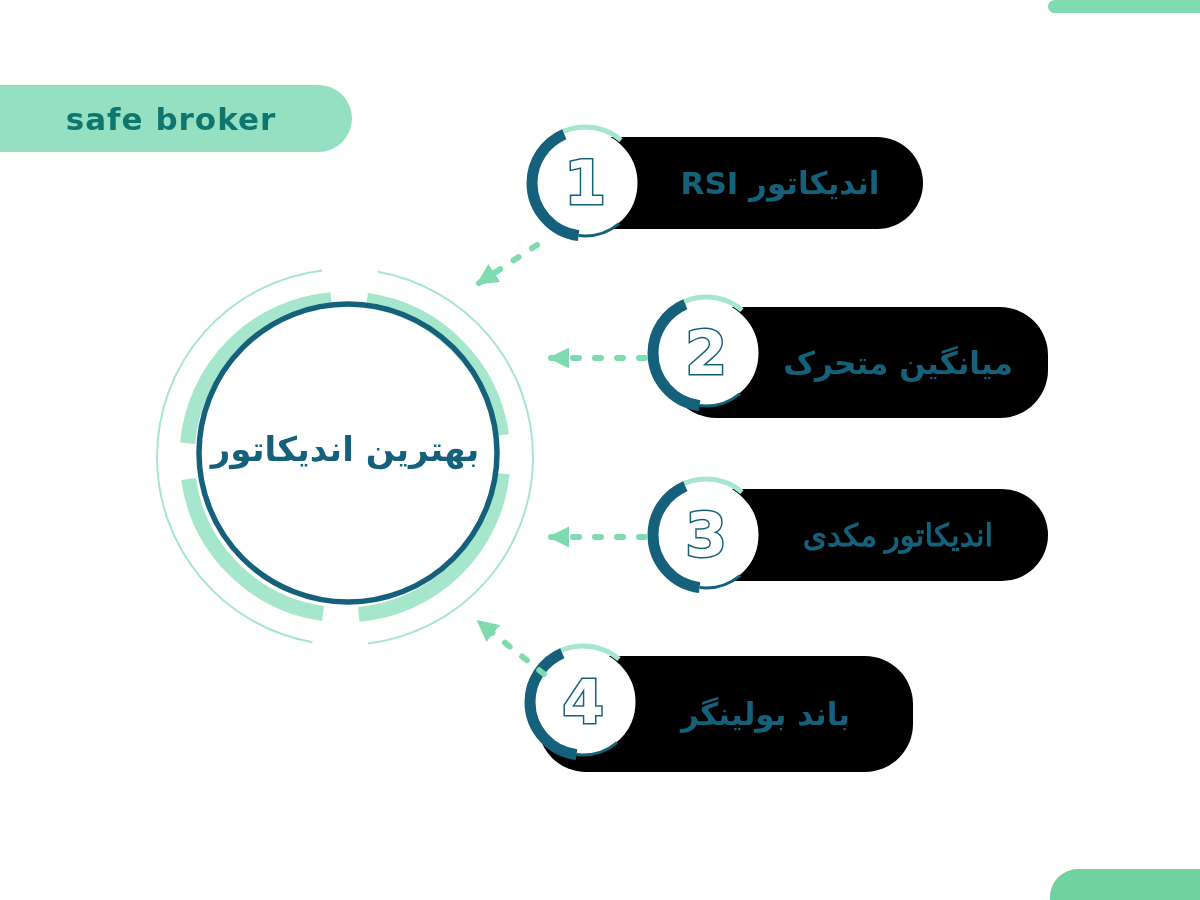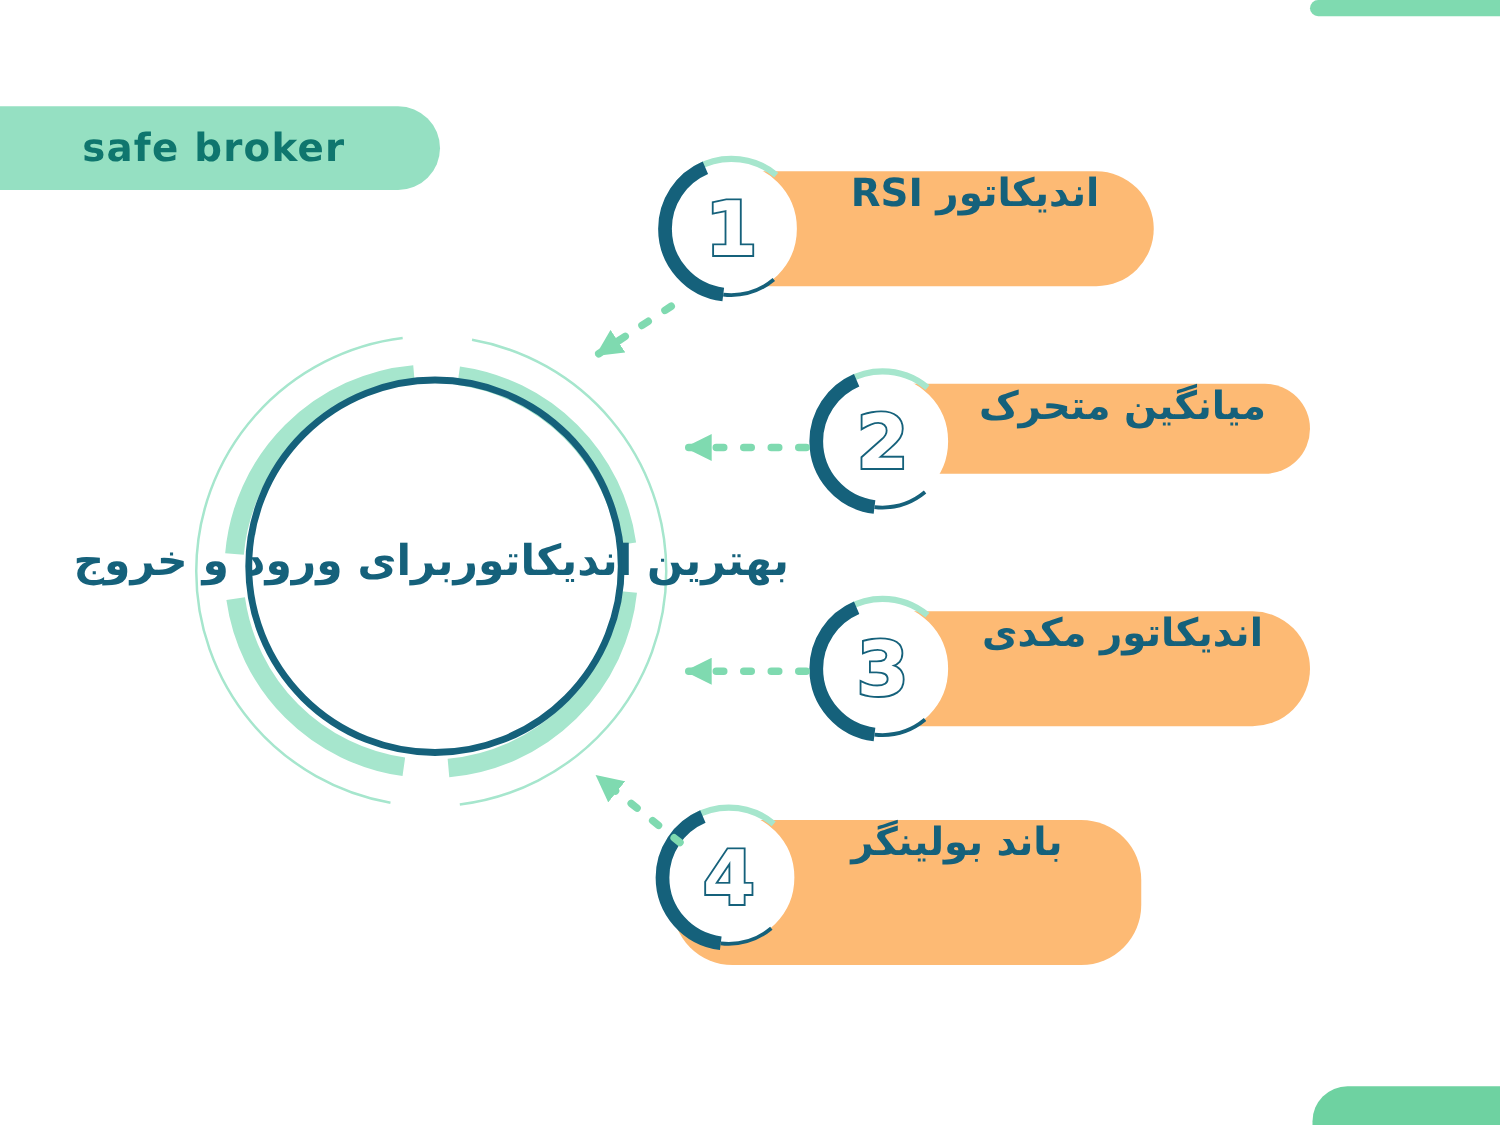--- a/index.html
+++ b/index.html
@@ -26,30 +26,30 @@
     left:1048px;top:0;width:152px;height:13px;
     background:#7FDAB0;border-radius:10px 0 0 10px;
   }
   .corner-bottom{
     left:1050px;top:869px;width:150px;height:31px;
     background:#6ED2A1;border-radius:28px 0 0 0;
   }
 
   
   .pill{
-    background:#fdba74;border-radius:48px;
-    display:flex;align-items:flex-start;justify-content:center;
+    background:#000000;border-radius:48px;
+    display:flex;align-items:center;justify-content:center;
   }
   .pill .label{
     color:#15617B;font-weight:bold;font-size:31px;
     direction:rtl;unicode-bidi:plaintext;white-space:nowrap;
   }
   #pill-1{left:557px;top:137px;width:366px;height:92px;padding-left:80px;width:286px;}
-  #pill-2{left:668px;top:307px;width:300px;height:72px;padding-left:80px;}
-  #pill-3{left:668px;top:489px;width:300px;height:92px;padding-left:80px;}
+  #pill-2{left:668px;top:307px;width:300px;height:111px;padding-left:80px;}
+  #pill-3{left:668px;top:489px;width:300px;height:92px;padding-left:80px;font-family:Liberation Serif, serif;}
   #pill-4{left:538px;top:656px;width:295px;height:116px;padding-left:80px;}
 
   .badge-circle{width:130px;height:130px;}
   #badge-1{left:520px;top:118px;}
   #badge-2{left:641px;top:288px;}
   #badge-3{left:641px;top:470px;}
   #badge-4{left:518px;top:637px;}
 
   
   .center-ring{left:145px;top:257px;width:400px;height:400px;}
@@ -76,21 +76,20 @@
 
   <circle cx="200" cy="200" r="188" fill="none" stroke="#A6E6CD" stroke-width="2" pathLength="360" stroke-dasharray="83 17 163 17 80 0"></circle>
 
   <circle cx="200" cy="200" r="158" fill="none" stroke="#A6E6CD" stroke-width="15" pathLength="360" stroke-dasharray="79 13 74 13 80 13 74 14" stroke-dashoffset="-6"></circle>
 
   <circle cx="203" cy="196" r="149" fill="none" stroke="#15617B" stroke-width="5.5"></circle>
 </svg>
 
 <div class="abs center-text">
   <span>بهترین اندیکاتور</span>
-  <span>برای ورود و خروج</span>
 </div>
 
 <div class="abs pill" id="pill-1">
   <div class="label">اندیکاتور RSI</div>
 </div>
 <div class="abs pill" id="pill-2">
   <div class="label">میانگین متحرک</div>
 </div>
 <div class="abs pill" id="pill-3">
   <div class="label">اندیکاتور مکدی</div>

